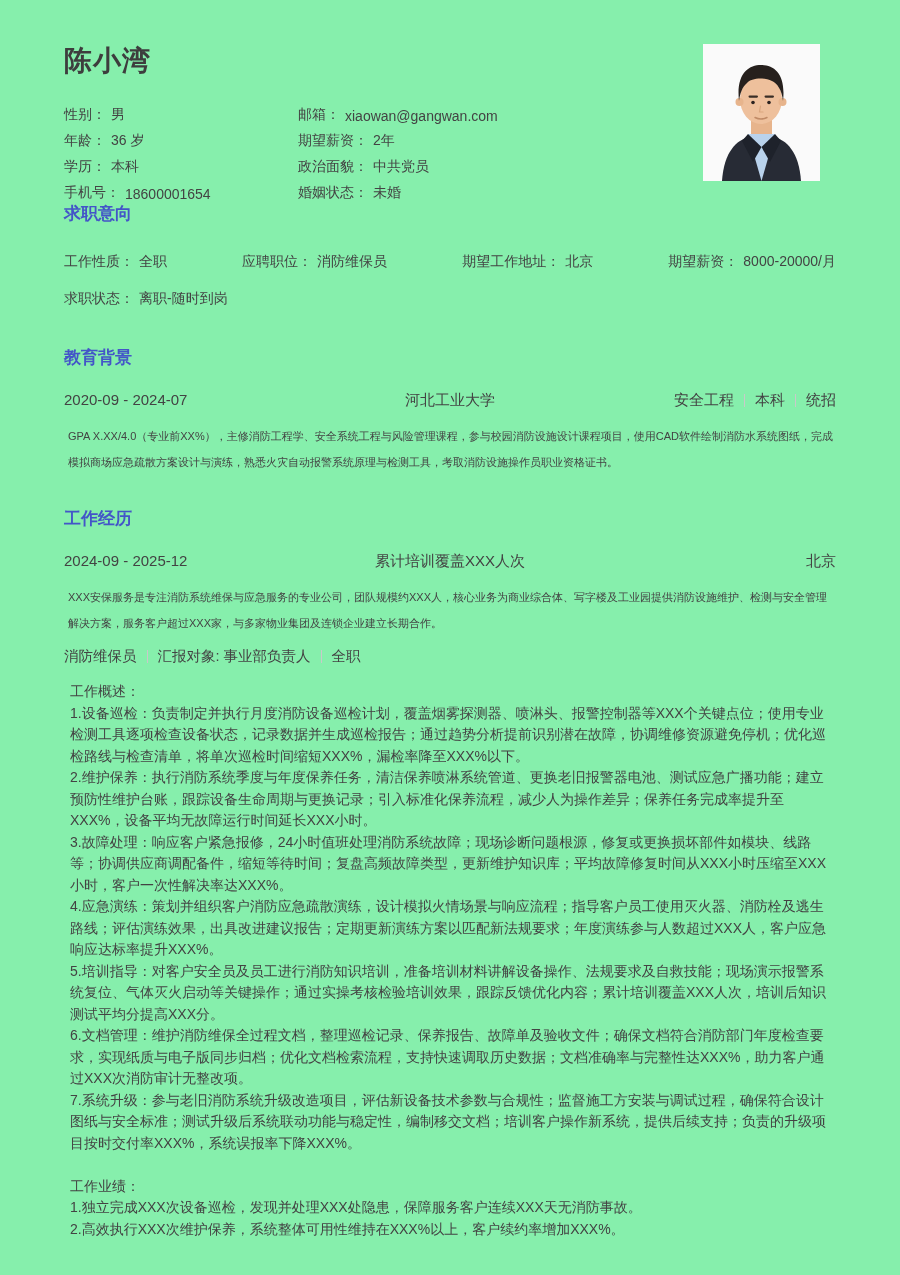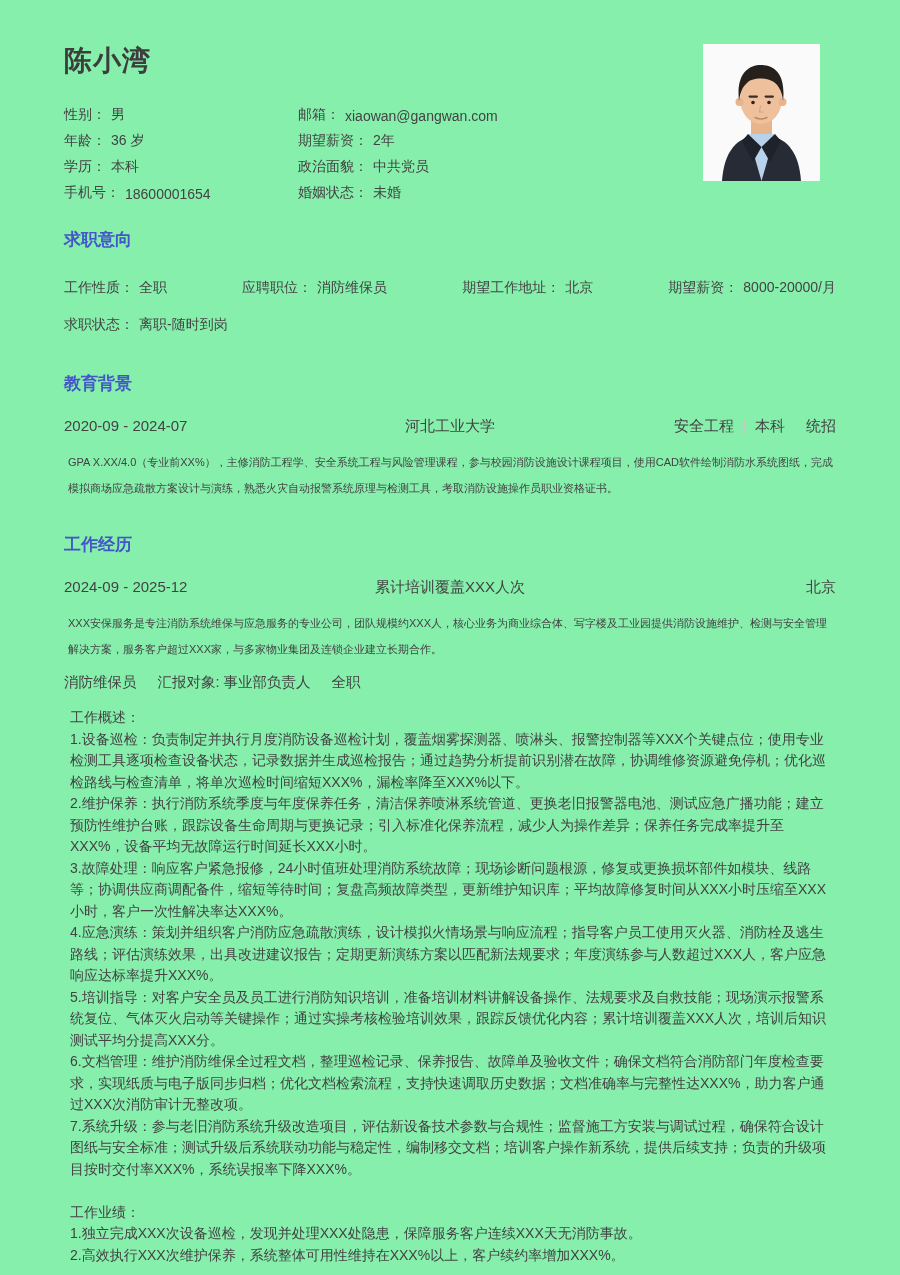--- a/index.html
+++ b/index.html
@@ -20,21 +20,21 @@
     grid-template-rows: repeat(4, 26px);
     grid-template-columns: 234px auto;
     font-size: 14px; color: #434343;
   }
   .info-item { display: flex; align-items: flex-end; white-space: nowrap; }
   .info-item .value { margin-left: 5px; }
   .photo { width: 117px; height: 137px; margin-right: 16px; flex: 0 0 auto; background: #fafafa; }
 
   
   .sec-title { margin: 0; font-size: 17px; font-weight: 700; color: #4355c8; }
-  .section-intent { margin-top: 26px; }
+  .section-intent { }
   .section-edu { margin-top: 38px; }
   .section-work { margin-top: 32px; }
 
   .intent-row { display: flex; justify-content: space-between; margin-top: 28px; font-size: 14px; }
   .intent-row2 { margin-top: 19px; font-size: 14px; }
   .pair { white-space: nowrap; }
   .pair .value { margin-left: 5px; }
 
   .exp-row { display: flex; align-items: flex-start; margin-top: 22px; font-size: 15px; color: #434343; }
   .exp-left { width: 225px; flex: 0 0 auto; }

